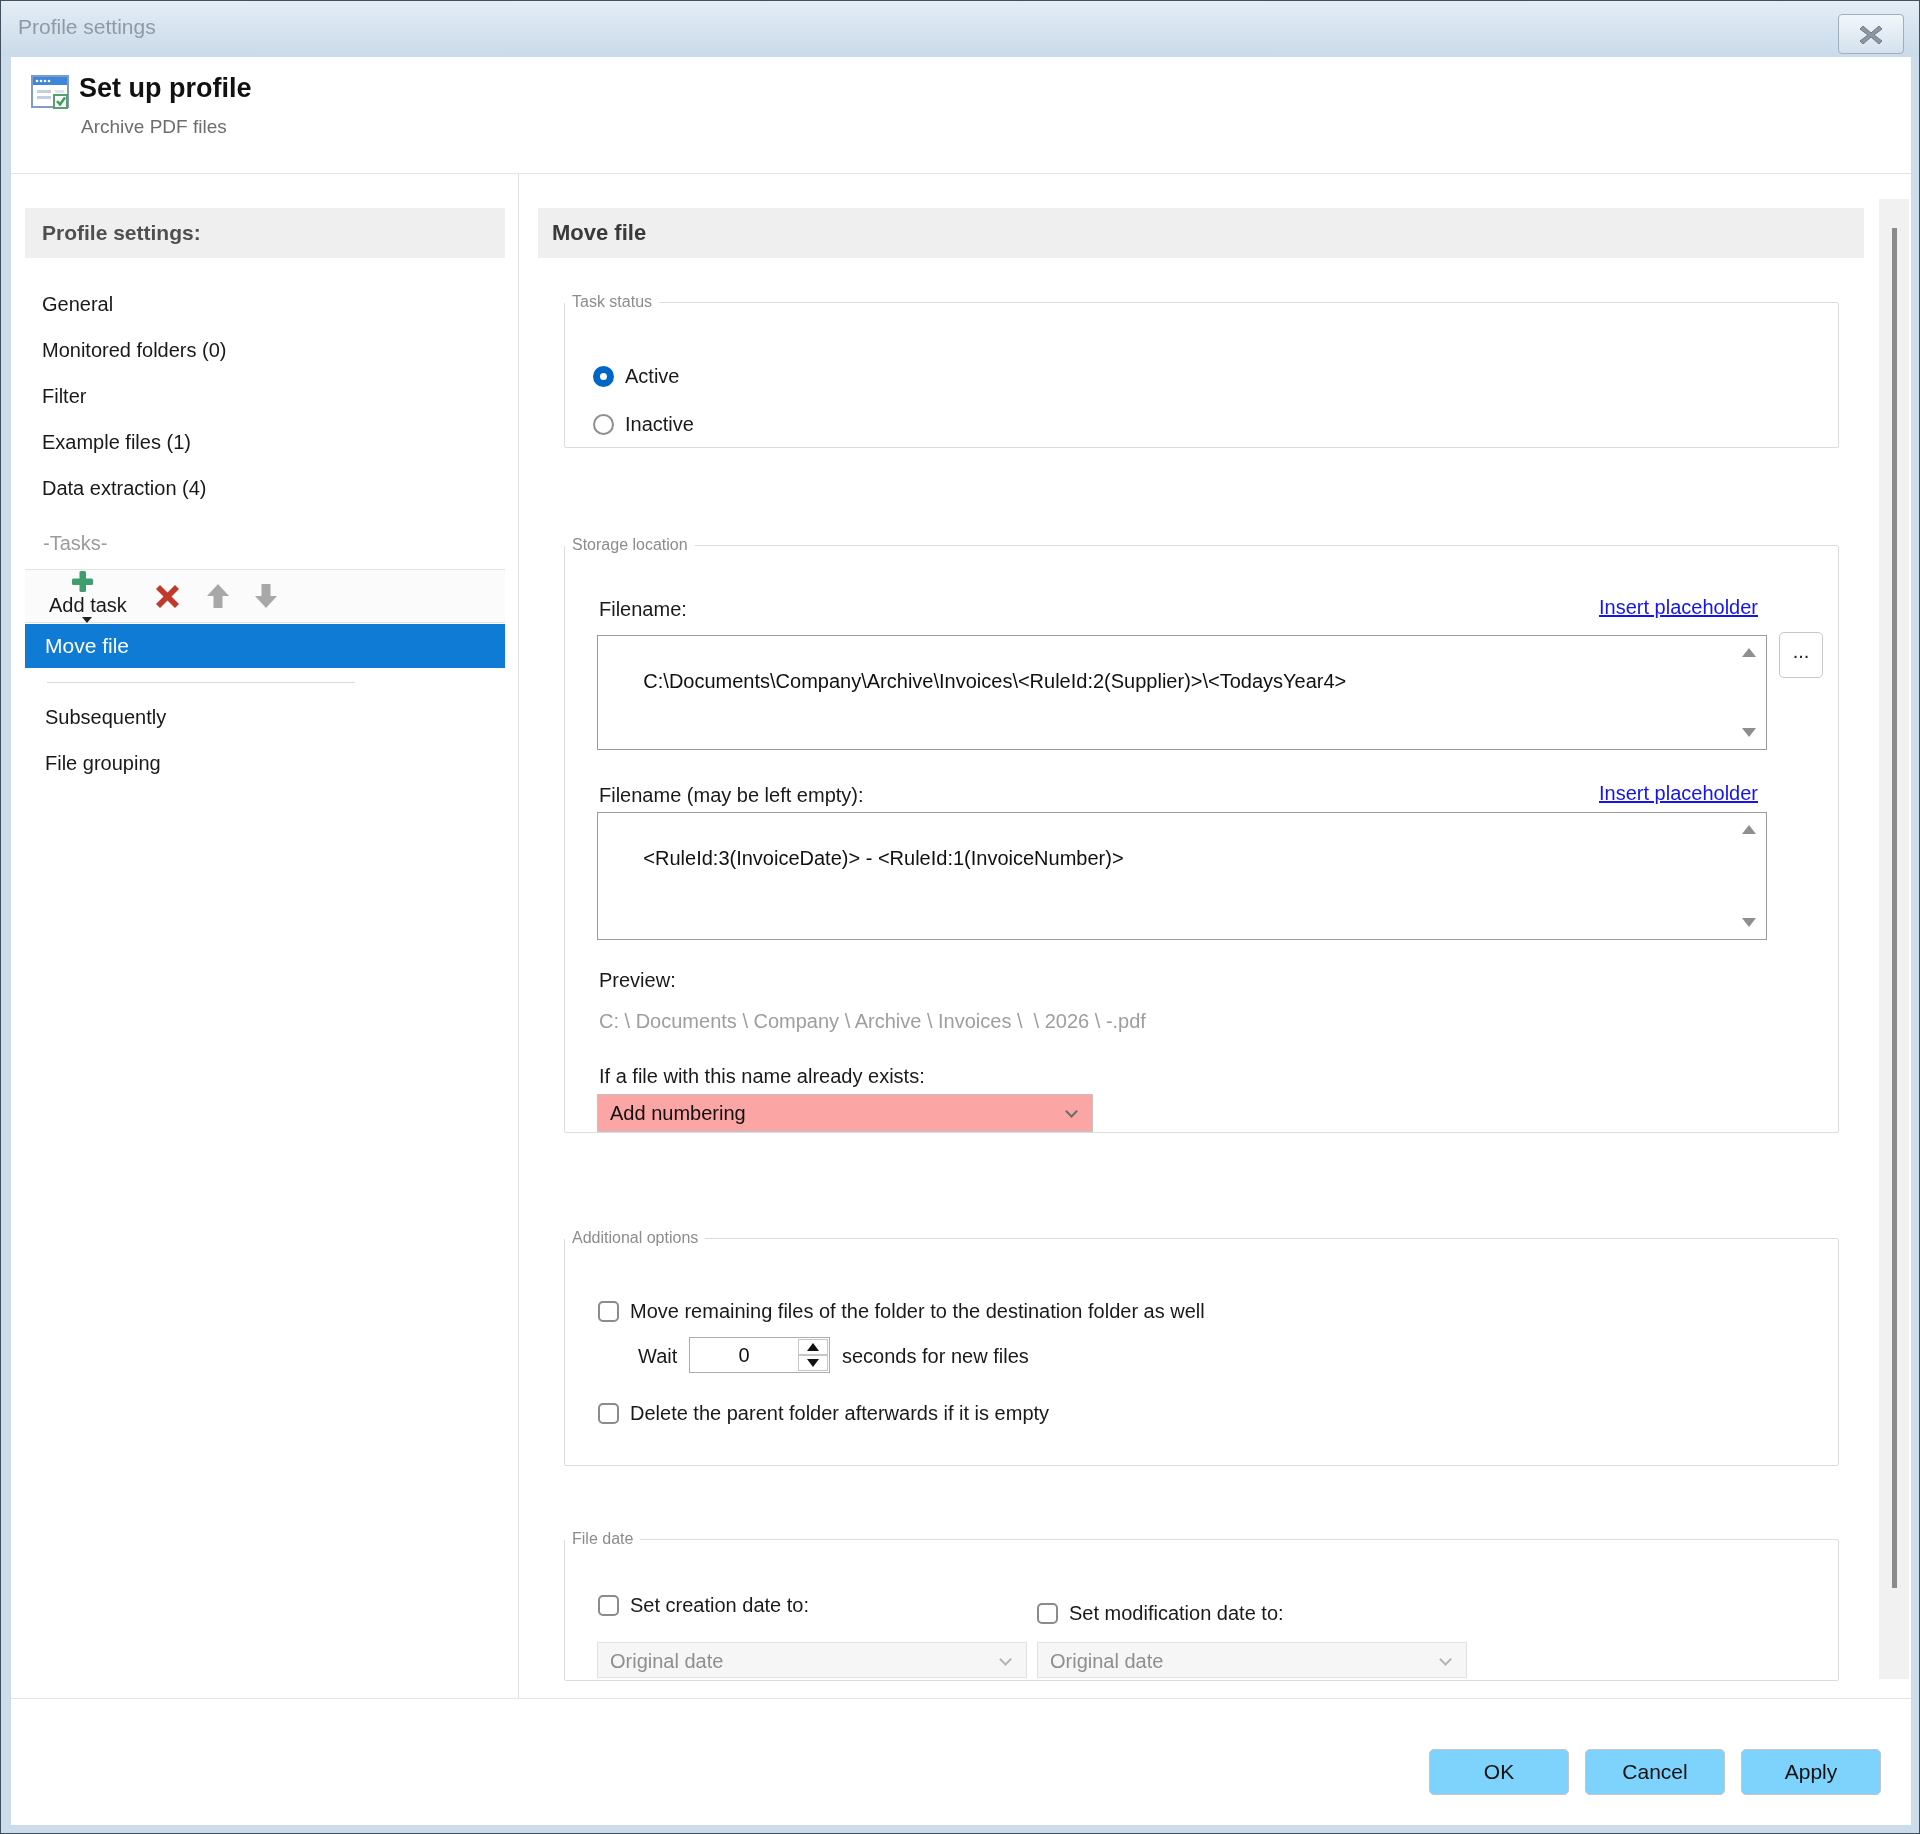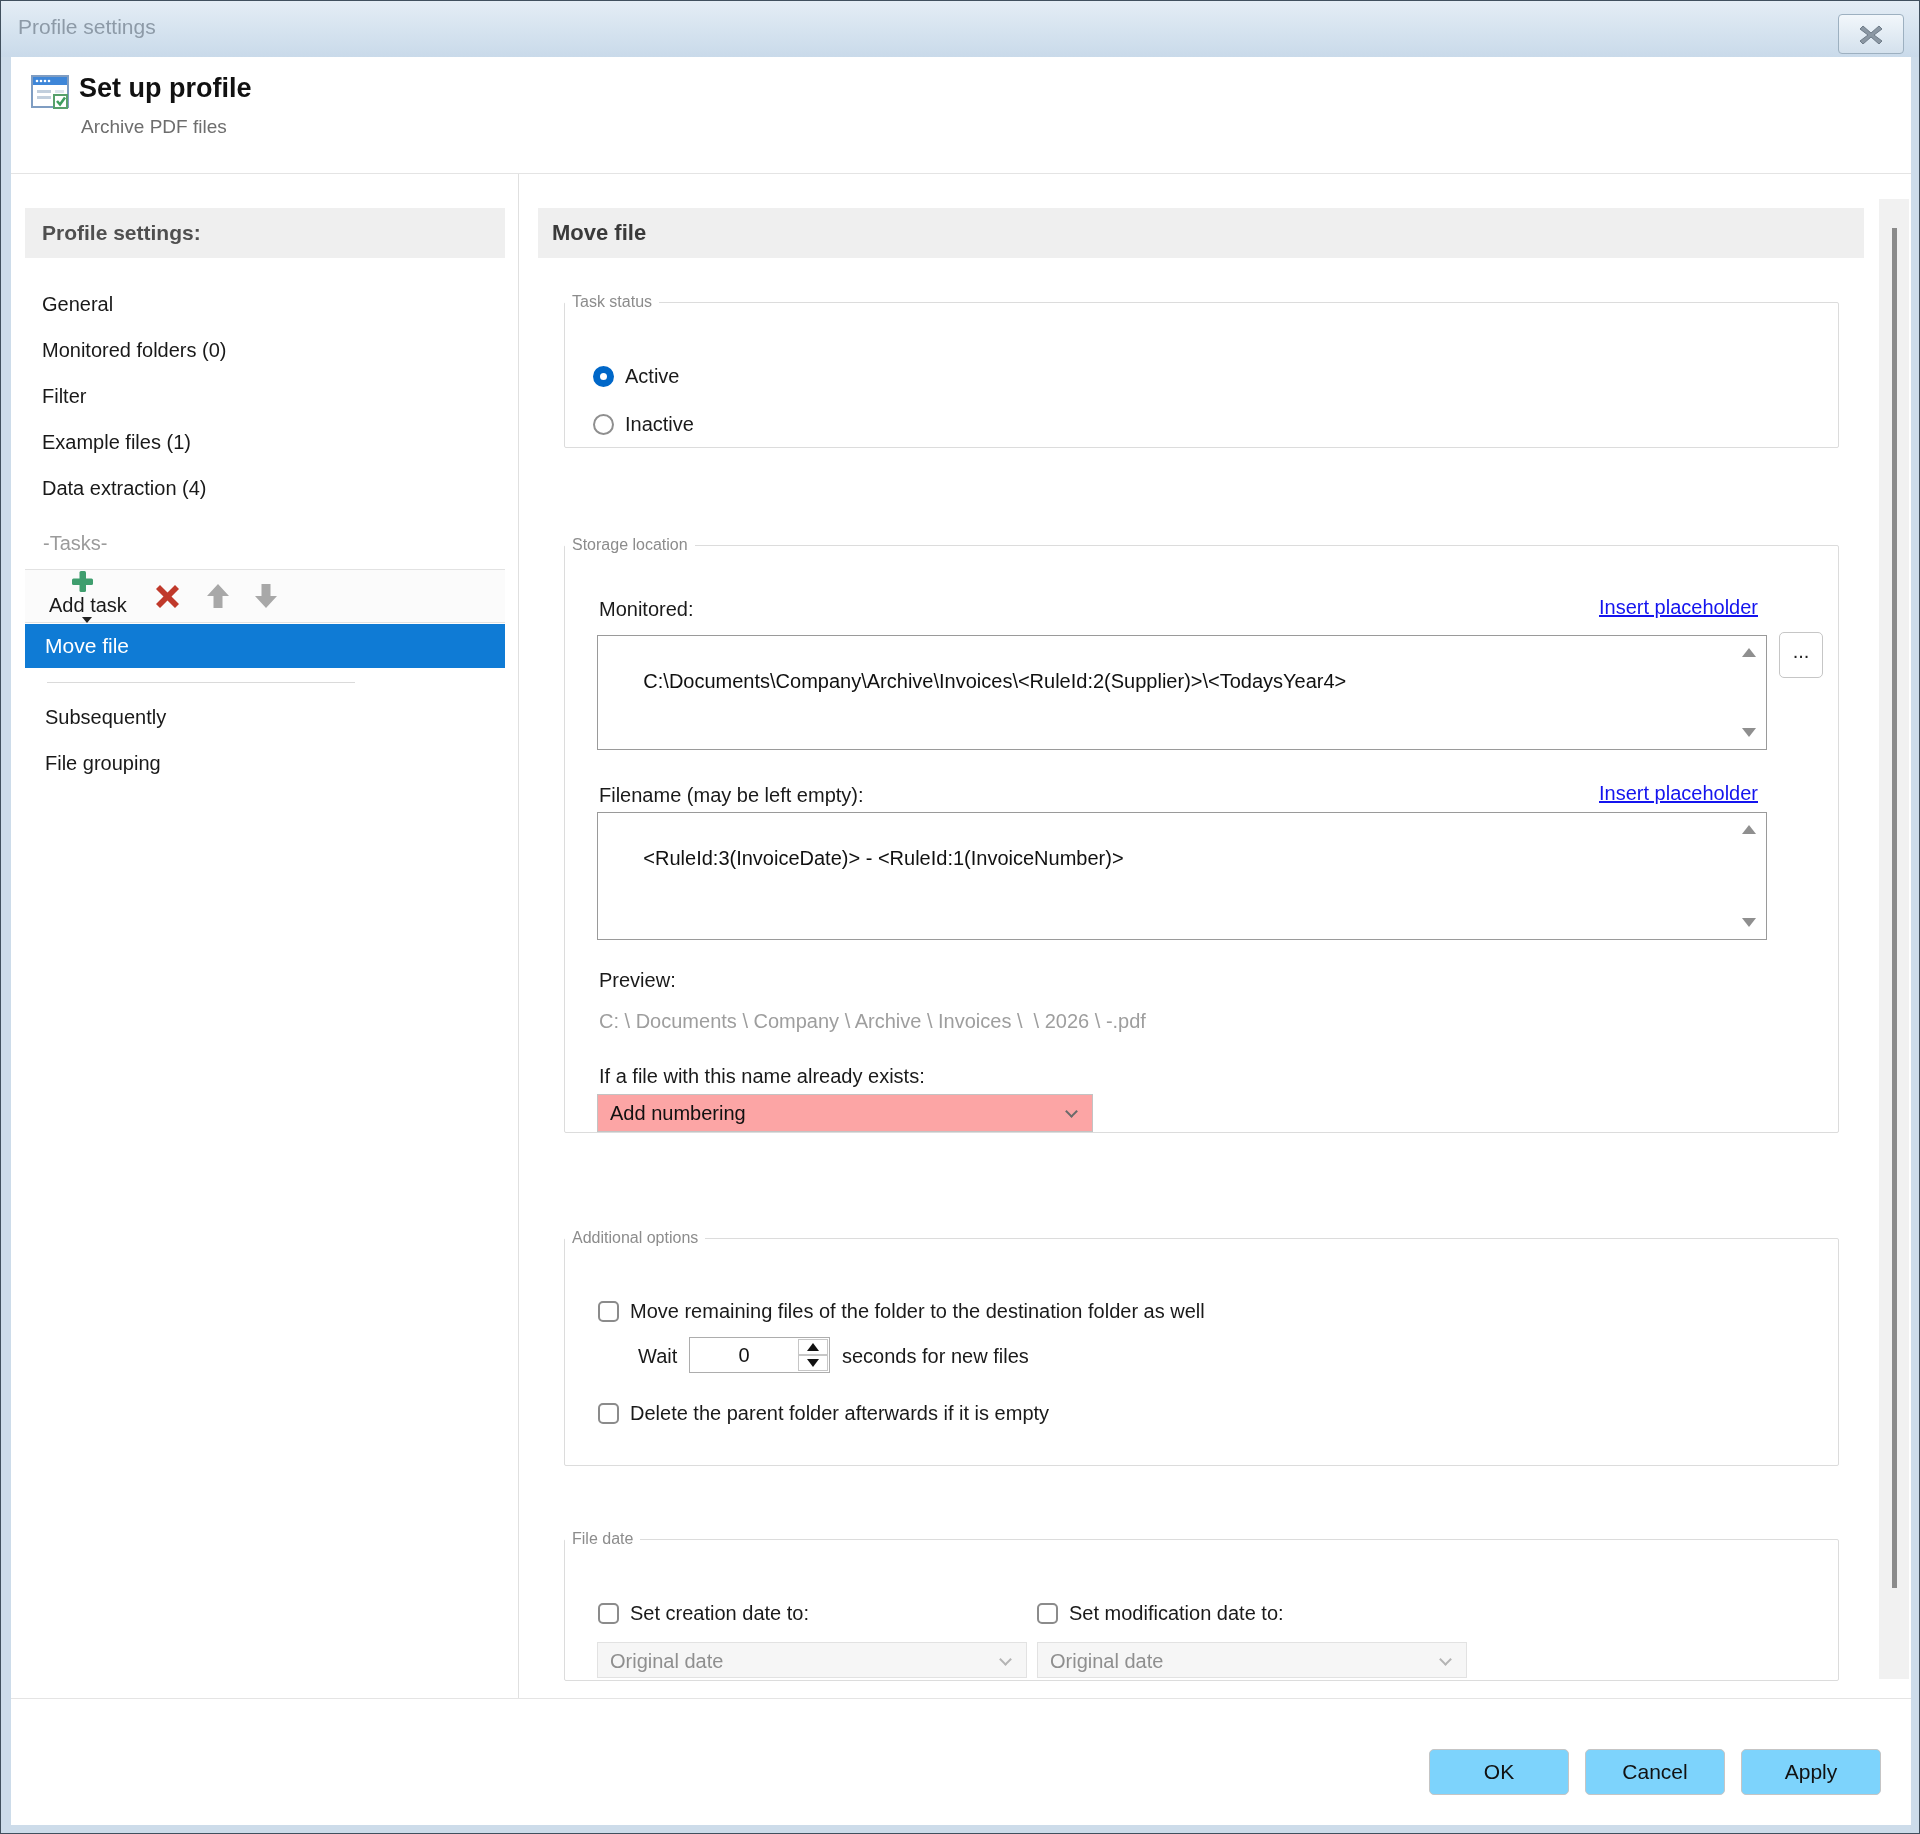--- a/index.html
+++ b/index.html
@@ -149,21 +149,21 @@
     </div>
     <div class="abs radio-row" style="left:28px;top:100px;">
       <span class="radio unsel"></span>
       <span class="lbl">Inactive</span>
     </div>
   </fieldset>
 
   <fieldset class="grp fs2">
     <legend>Storage location</legend>
 
-    <div class="abs lbl" style="left:34px;top:42px;">Monitored:</div>
+    <div class="abs lbl" style="left:34px;top:42px;">Filename:</div>
     <a class="abs link" style="right:80px;top:42px;">Insert placeholder</a>
     <div class="txtarea" style="left:32px;top:81px;width:1170px;height:115px;">
       <span>C:\Documents\Company\Archive\Invoices\&lt;RuleId:2(Supplier)&gt;\&lt;TodaysYear4&gt;</span>
       <span class="sArrow up"></span>
       <span class="sArrow down"></span>
     </div>
     <button class="browse-btn" style="left:1214px;top:78px;">...</button>
 
     <div class="abs lbl" style="left:34px;top:228px;">Filename (may be left empty):</div>
     <a class="abs link" style="right:80px;top:228px;">Insert placeholder</a>
@@ -207,21 +207,21 @@
 
     <div class="abs cb-row" style="left:33px;top:153px;">
       <span class="checkbox"></span>
       <span class="lbl">Delete the parent folder afterwards if it is empty</span>
     </div>
   </fieldset>
 
   <fieldset class="grp fs4">
     <legend>File date</legend>
 
-    <div class="abs cb-row" style="left:33px;top:52px;">
+    <div class="abs cb-row" style="left:33px;top:44px;">
       <span class="checkbox"></span>
       <span class="lbl">Set creation date to:</span>
     </div>
     <div class="abs cb-row" style="left:472px;top:52px;">
       <span class="checkbox"></span>
       <span class="lbl">Set modification date to:</span>
     </div>
 
     <div class="combo disabled" style="left:32px;top:94px;width:430px;height:36px;">
       <span>Original date</span>

